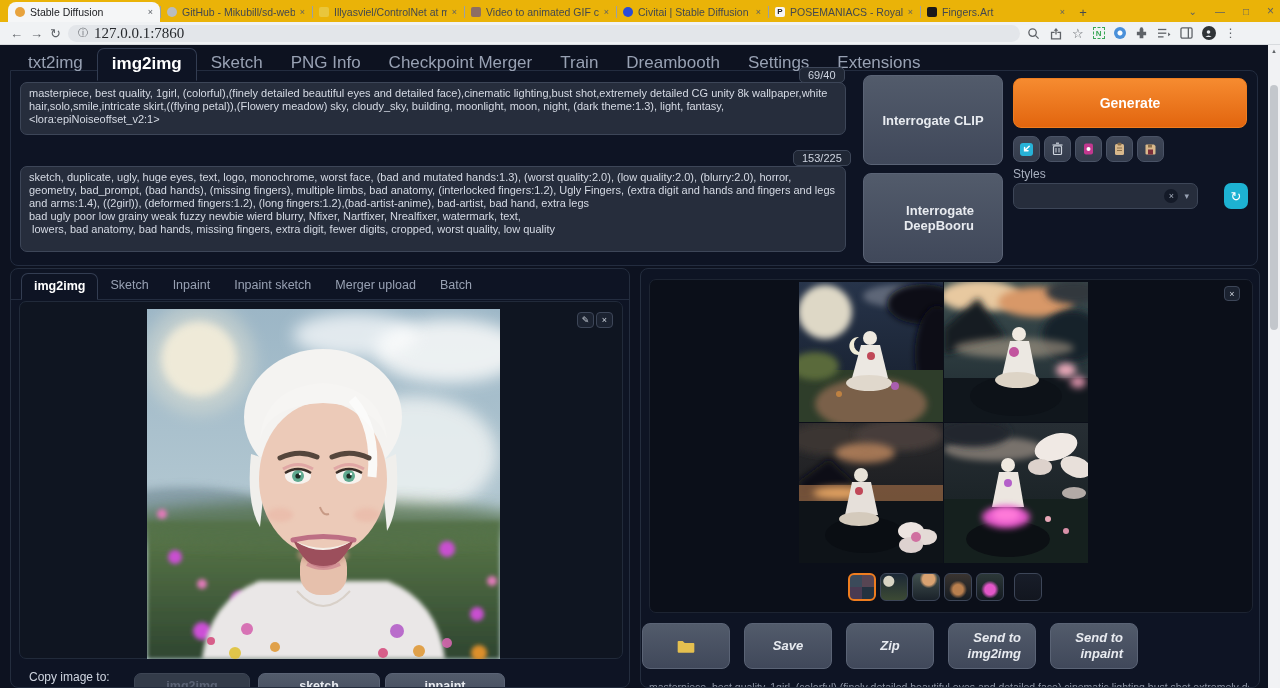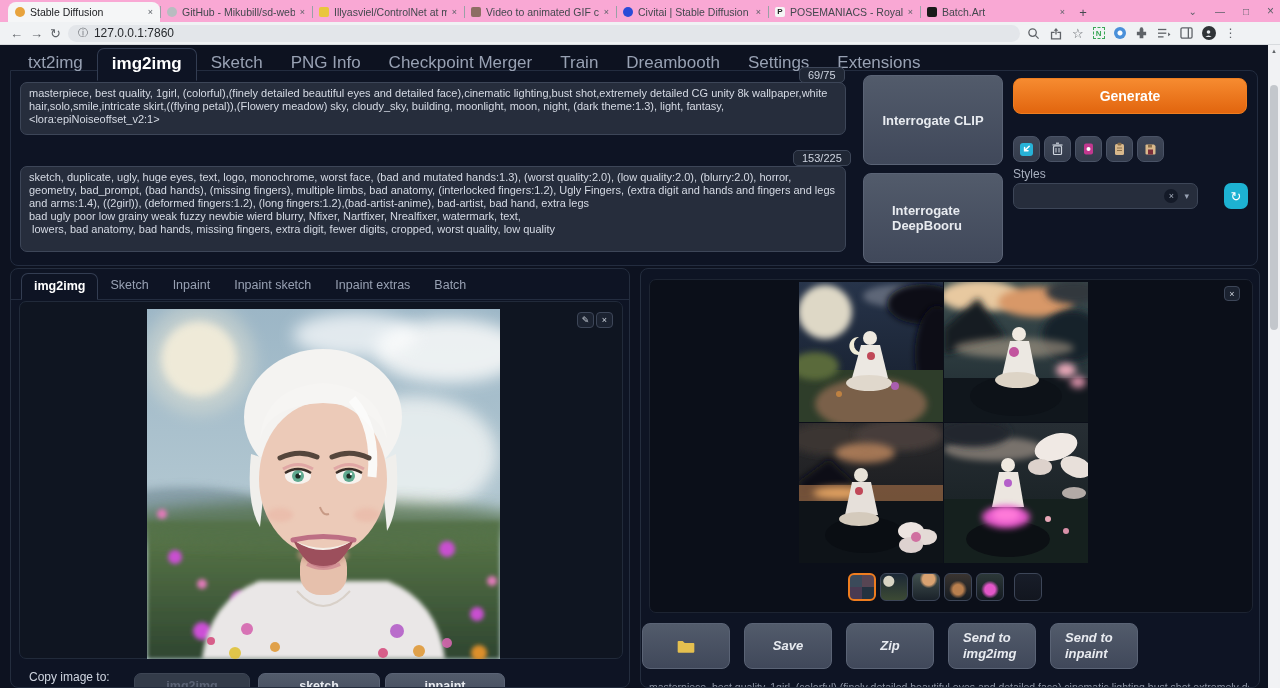--- a/index.html
+++ b/index.html
@@ -1,54 +1,54 @@
 <!DOCTYPE html>
 <html><head>
 <meta charset="utf-8">
 <style>
   *{box-sizing:border-box;margin:0;padding:0;}
   html,body{width:1280px;height:688px;}
   body{font-family:"Liberation Sans",sans-serif;background:#0d1220;}
   .screen{position:relative;width:1280px;height:688px;overflow:hidden;background:#0d1220;}
 
   
-  .tabstrip{position:absolute;top:0;left:0;width:1280px;height:22px;background:#f9a8d4;display:flex;align-items:flex-end;padding-left:8px;}
+  .tabstrip{position:absolute;top:0;left:0;width:1280px;height:22px;background:#eab308;display:flex;align-items:flex-end;padding-left:8px;}
   .btab{height:20px;width:152px;display:flex;align-items:center;gap:5px;padding:0 7px;font-size:10.5px;color:#43484e;position:relative;}
   .btab .ttl{flex:1;white-space:nowrap;overflow:hidden;}
   .btab .tx{font-size:9px;color:#5a5f66;}
   .btab.active{background:#f5f6f7;border-radius:8px 8px 0 0;color:#202124;}
   .btab:not(.active):not(:first-child)::before{content:"";position:absolute;left:0;top:4px;height:12px;width:1px;background:#9aa0a6;}
   .fav{width:10px;height:10px;border-radius:50%;flex:none;}
   .newtab{width:22px;height:20px;display:flex;align-items:center;justify-content:center;font-size:13px;color:#44494f;}
   .winctl{position:absolute;right:6px;top:0;height:22px;display:flex;align-items:center;gap:18px;font-size:10px;color:#5a5f66;}
   .toolbar{position:absolute;top:22px;left:0;width:1280px;height:23px;background:#f0f2f4;display:flex;align-items:center;gap:7px;padding:0 10px;border-bottom:1px solid #d8dbde;}
   .navic{font-size:13px;color:#5f6368;line-height:1;}
   .urlpill{height:17px;flex:none;width:952px;background:#e3e6ea;border-radius:9px;display:flex;align-items:center;gap:6px;padding:0 10px;}
   .urlpill .info{font-size:10px;color:#5f6368;}
-  .urltext{font-size:12px;color:#26292d;}
+  .urltext{font-size:15px;color:#26292d;font-family:Liberation Serif, serif;}
   .tbicons{display:flex;align-items:center;gap:9px;}
   .extn{width:12px;height:12px;border:1px dashed #3aa757;color:#3aa757;font-size:8px;font-weight:bold;display:flex;align-items:center;justify-content:center;}
   .extblue{width:12px;height:12px;border-radius:50%;background:radial-gradient(circle at 50% 50%, #fff 0 2px, #4a90d9 3px);}
   .avatar{width:14px;height:14px;border-radius:50%;background:#2f3336;display:flex;align-items:center;justify-content:center;}
 
   
   .pagescroll{position:absolute;top:45px;left:1268px;width:12px;height:643px;background:#f1f2f4;}
   .pagescroll .up{display:block;text-align:center;font-size:6px;color:#606468;padding-top:3px;}
   .scrollthumb{position:absolute;top:40px;left:2px;width:8px;height:245px;border-radius:4px;background:#c3c7cc;}
 
   
   .app{position:absolute;top:45px;left:0;width:1268px;height:643px;background:#0d1220;}
   .navtabs{position:absolute;top:3px;left:14px;display:flex;font-size:17px;color:#98a1b3;z-index:3;}
   .navtab{padding:5px 14px 6px;cursor:pointer;}
   .navtab.sel{color:#fff;font-weight:bold;background:#0e1424;border:1px solid #333d52;border-bottom:1px solid #0e1424;border-radius:7px 7px 0 0;}
   .promptpanel{position:absolute;left:10px;top:25px;width:1248px;height:196px;background:#0e1424;border:1px solid #232c3f;border-radius:0 8px 8px 8px;}
   .ta{position:absolute;background:#262d3c;border:1px solid #3d4658;border-radius:7px;color:#d5dae4;font-size:11px;line-height:13px;padding:4px 8px;font-family:"Liberation Sans",sans-serif;resize:none;overflow:hidden;white-space:pre-wrap;}
   .counter{position:absolute;background:#202735;border:1px solid #3d4658;border-radius:5px;color:#cdd3df;font-size:11px;padding:1px 8px;z-index:4;}
-  .graybtn{background:linear-gradient(#525b6b,#40485a);border:1px solid #5a6375;border-radius:8px;color:#e8ebf0;display:flex;align-items:center;justify-content:center;text-align:left;font-size:13px;font-weight:600;cursor:pointer;}
-  .genbtn{position:absolute;left:1013px;top:33px;width:234px;height:36px;background:linear-gradient(#f68b30,#e2650e);border:1px solid #ef7d1f;border-radius:8px;color:#fff;font-weight:bold;font-size:14px;display:flex;align-items:center;justify-content:center;cursor:pointer;}
+  .graybtn{background:linear-gradient(#525b6b,#40485a);border:1px solid #5a6375;border-radius:8px;color:#e8ebf0;display:flex;align-items:center;justify-content:center;text-align:right;font-size:13px;font-weight:600;cursor:pointer;}
+  .genbtn{position:absolute;left:1013px;top:33px;width:234px;height:50px;background:linear-gradient(#f68b30,#e2650e);border:1px solid #ef7d1f;border-radius:8px;color:#fff;font-weight:bold;font-size:14px;display:flex;align-items:center;justify-content:center;cursor:pointer;}
   .iconbtn{position:absolute;top:91px;width:27px;height:26px;background:linear-gradient(#3e4657,#343c4c);border:1px solid #4a5366;border-radius:7px;display:flex;align-items:center;justify-content:center;cursor:pointer;}
   .styleslabel{position:absolute;left:1013px;top:122px;font-size:12px;color:#a8b0bf;}
   .dropdown{position:absolute;left:1013px;top:138px;width:185px;height:26px;background:#262d3c;border:1px solid #3d4658;border-radius:7px;display:flex;align-items:center;justify-content:flex-end;gap:6px;padding:0 8px;cursor:pointer;}
   .dropx{width:14px;height:14px;border-radius:50%;background:#141a28;color:#aab2c0;font-size:9px;display:flex;align-items:center;justify-content:center;}
   .dropcaret{color:#98a1b3;font-size:9px;}
   .refreshbtn{position:absolute;left:1224px;top:138px;width:24px;height:26px;background:#1db2d2;border-radius:7px;color:#fff;font-size:13px;display:flex;align-items:center;justify-content:center;cursor:pointer;}
 
   
   .lpanel{position:absolute;left:10px;top:223px;width:620px;height:420px;background:#0e1424;border:1px solid #242d3e;border-radius:8px;overflow:hidden;}
   .itabs{display:flex;padding:4px 10px 0;font-size:12.5px;color:#98a1b3;border-bottom:1px solid #232c3f;}
@@ -112,21 +112,21 @@
       <span class="ttl">Civitai | Stable Diffusion model...</span>
       <span class="tx">×</span>
     </div>
     <div class="btab">
       <span class="fav" style="background:#f5f5f5;color:#222;font-size:8px;font-weight:bold;text-align:center;line-height:10px;border-radius:2px;">P</span>
       <span class="ttl">POSEMANIACS - Royalty free 3...</span>
       <span class="tx">×</span>
     </div>
     <div class="btab">
       <span class="fav" style="background:#1a1a1a;border-radius:2px;"></span>
-      <span class="ttl">Batch.Art</span>
+      <span class="ttl">Fingers.Art</span>
       <span class="tx">×</span>
     </div>
     <div class="newtab">+</div>
     <div class="winctl">
       <span>⌄</span>
       <span>—</span>
       <span>□</span>
       <span style="font-size:12px;">×</span>
     </div>
   </div>
@@ -191,21 +191,21 @@
       <div class="navtab">Train</div>
       <div class="navtab">Dreambooth</div>
       <div class="navtab">Settings</div>
       <div class="navtab">Extensions</div>
     </div>
 
     <div class="promptpanel"></div>
 
     <textarea class="ta" style="left: 20px; top: 37px; width: 826px; height: 53px;" spellcheck="false">masterpiece, best quality, 1girl, (colorful),(finely detailed beautiful eyes and detailed face),cinematic lighting,bust shot,extremely detailed CG unity 8k wallpaper,white hair,solo,smile,intricate skirt,((flying petal)),(Flowery meadow) sky, cloudy_sky, building, moonlight, moon, night, (dark theme:1.3), light, fantasy,
 &lt;lora:epiNoiseoffset_v2:1&gt;</textarea>
-    <div class="counter" style="left:799px;top:22px;">69/75</div>
+    <div class="counter" style="left:799px;top:22px;">69/40</div>
 
     <textarea class="ta" style="left: 20px; top: 121px; width: 826px; height: 86px;" spellcheck="false">sketch, duplicate, ugly, huge eyes, text, logo, monochrome, worst face, (bad and mutated hands:1.3), (worst quality:2.0), (low quality:2.0), (blurry:2.0), horror, geometry, bad_prompt, (bad hands), (missing fingers), multiple limbs, bad anatomy, (interlocked fingers:1.2), Ugly Fingers, (extra digit and hands and fingers and legs and arms:1.4), ((2girl)), (deformed fingers:1.2), (long fingers:1.2),(bad-artist-anime), bad-artist, bad hand, extra legs
 bad ugly poor low grainy weak fuzzy newbie wierd blurry, Nfixer, Nartfixer, Nrealfixer, watermark, text,
  lowers, bad anatomy, bad hands, missing fingers, extra digit, fewer digits, cropped, worst quality, low quality</textarea>
     <div class="counter" style="left:793px;top:105px;">153/225</div>
 
     <div class="graybtn" style="position:absolute;left:863px;top:30px;width:140px;height:90px;">Interrogate CLIP</div>
     <div class="graybtn" style="position:absolute;left:863px;top:128px;width:140px;height:90px;padding:0 28px;">Interrogate DeepBooru</div>
 
     <div class="genbtn">Generate</div>
@@ -253,21 +253,21 @@
       <span class="dropcaret">▾</span>
     </div>
     <div class="refreshbtn">↻</div>
 
     <div class="lpanel">
       <div class="itabs">
         <div class="itab sel">img2img</div>
         <div class="itab">Sketch</div>
         <div class="itab">Inpaint</div>
         <div class="itab">Inpaint sketch</div>
-        <div class="itab">Inpaint extras</div>
+        <div class="itab">Merger upload</div>
         <div class="itab">Batch</div>
       </div>
 
       <div class="imgbox">
 
         <svg class="mainimg" viewBox="0 0 353 350">
           <defs>
             <linearGradient id="psky" x1="0" y1="0" x2="0" y2="1">
                 <stop offset="0" stop-color="#9cb6c6"></stop>
                 <stop offset="1" stop-color="#c4d5da"></stop>

